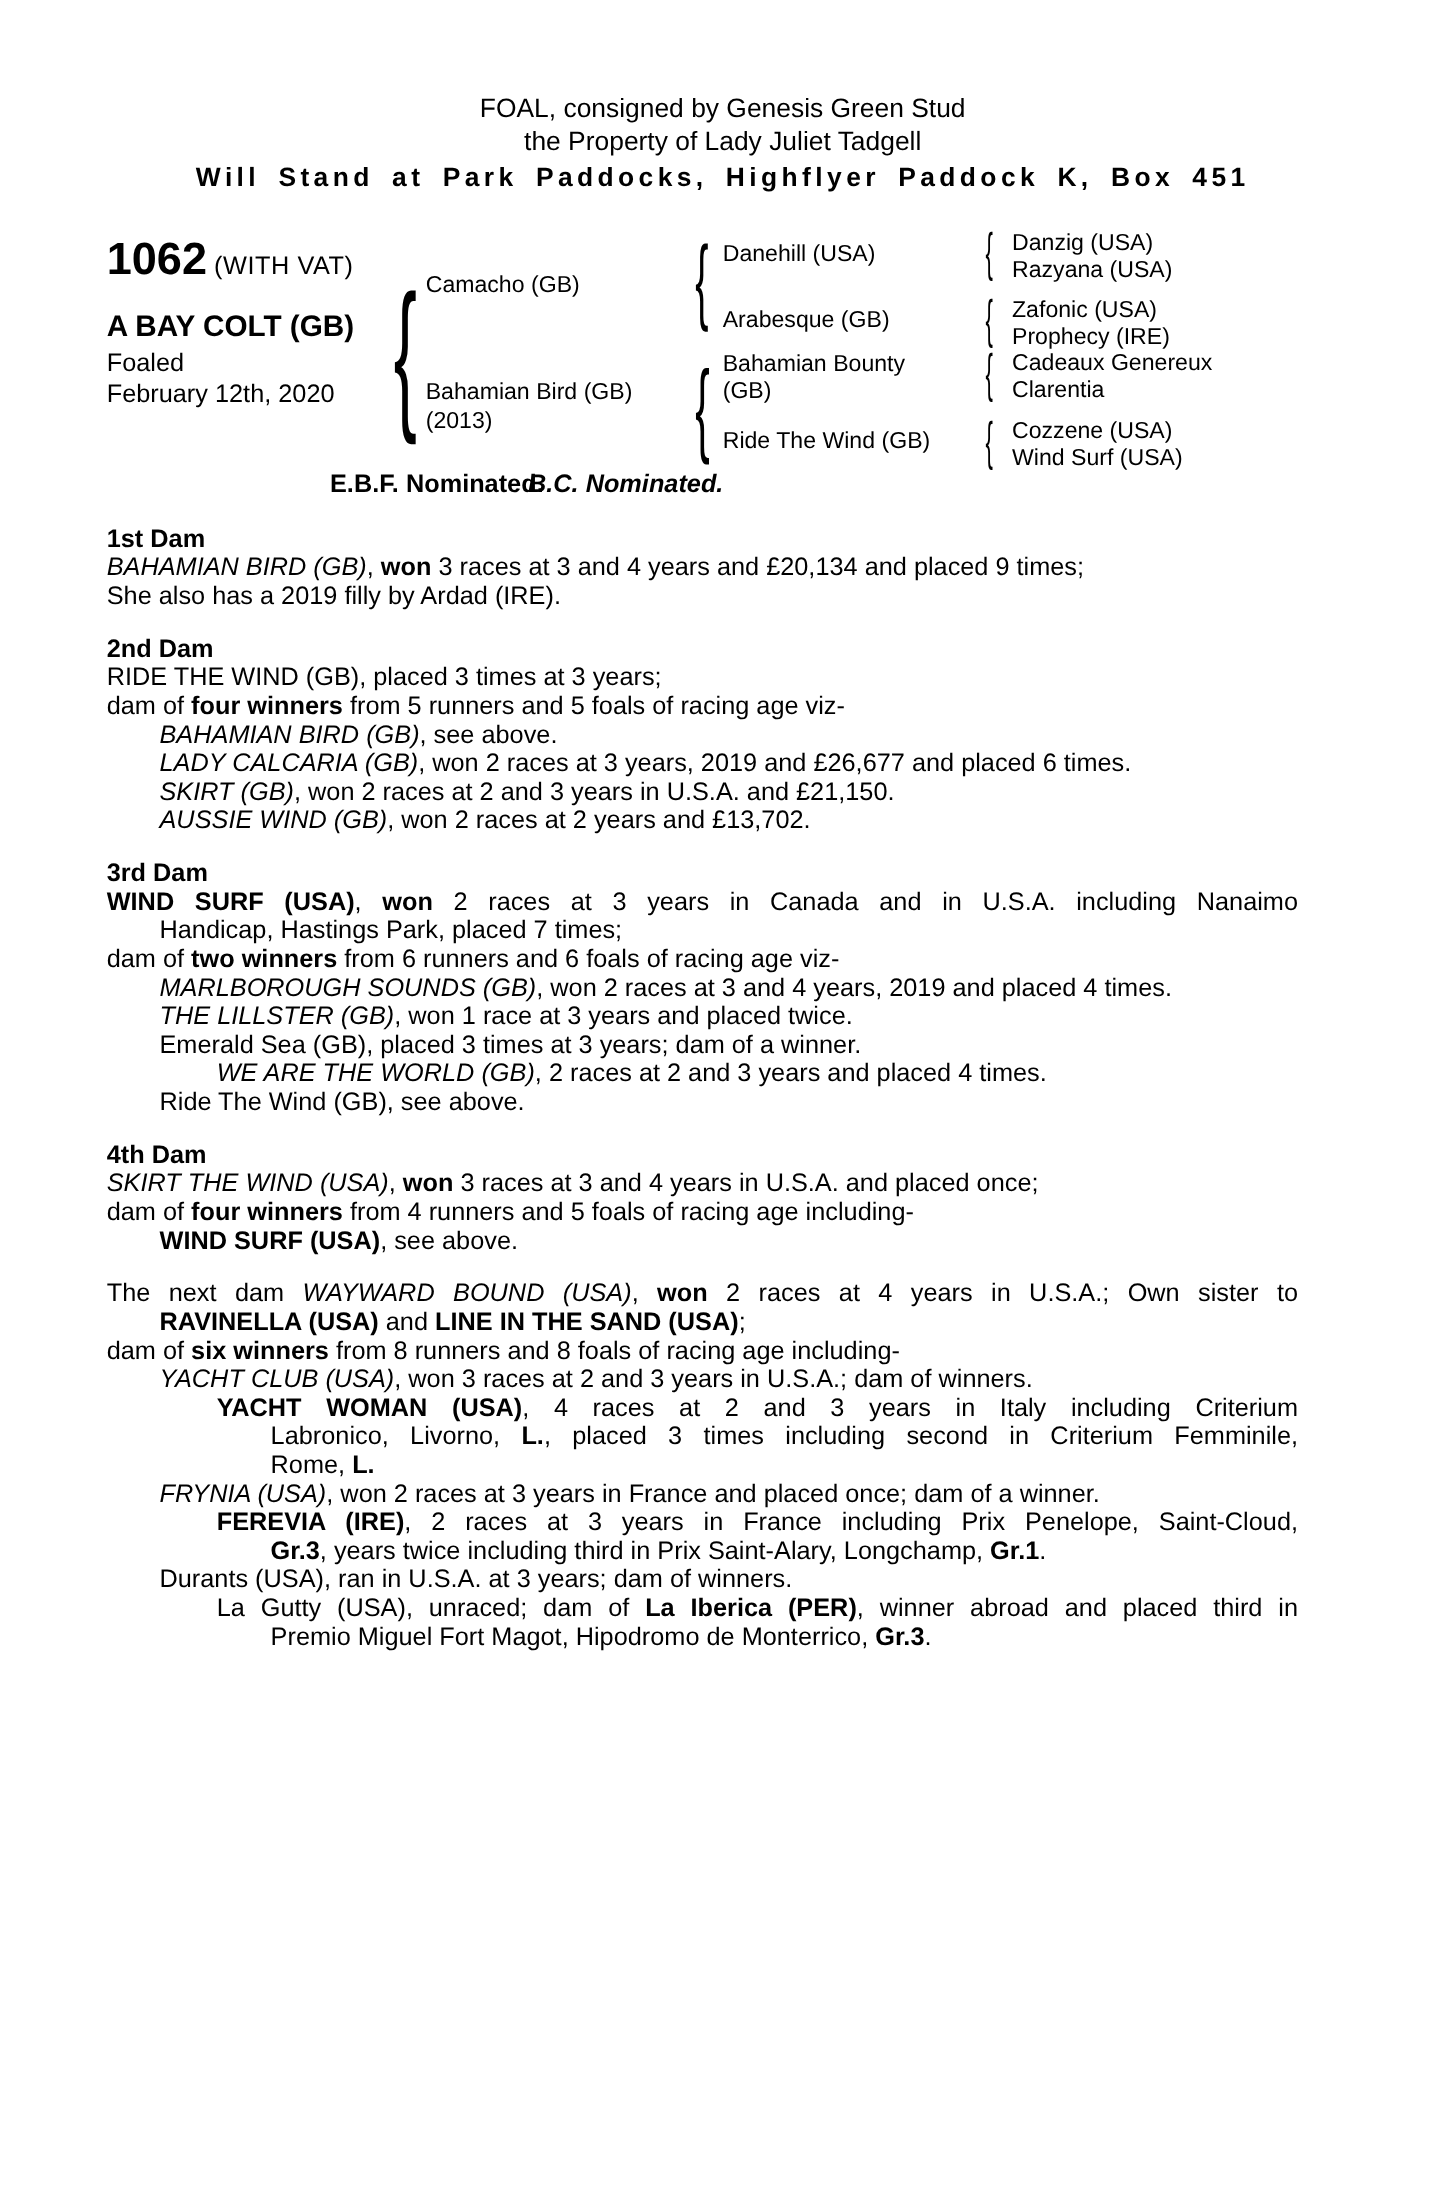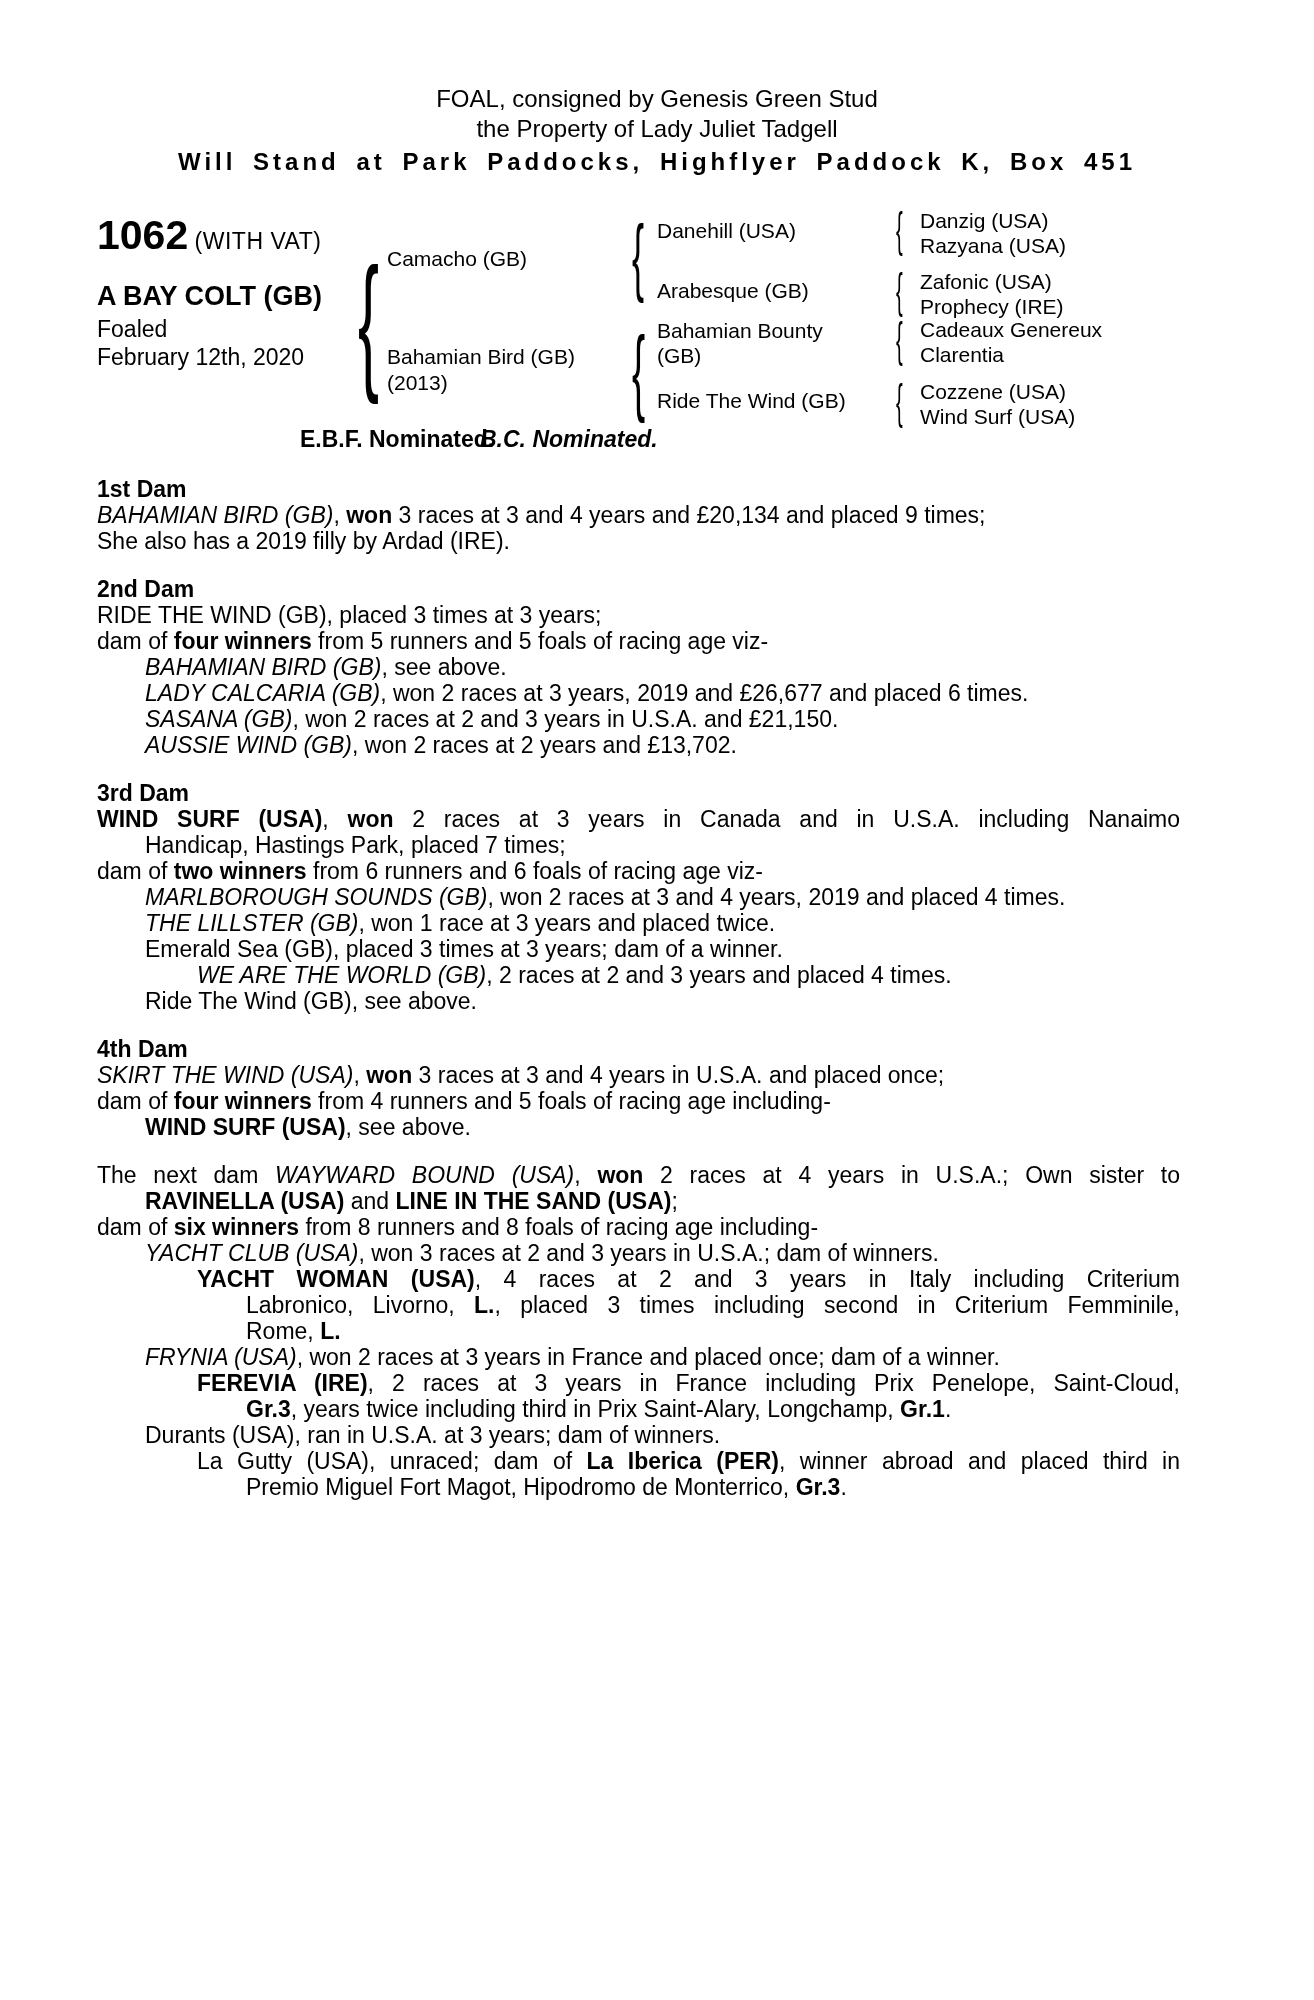--- a/index.html
+++ b/index.html
@@ -105,21 +105,21 @@
     <div class="ln"><span class="i">BAHAMIAN BIRD (GB)</span><span>, </span><span class="b">won</span><span> 3 races at 3 and 4 years and £20,134 and placed 9 times;</span></div>
     <div class="ln"><span>She also has a 2019 filly by Ardad (IRE).</span></div>
   </div>
 
   <div class="sec">
     <div class="ln h">2nd Dam</div>
     <div class="ln"><span>RIDE THE WIND (GB), placed 3 times at 3 years;</span></div>
     <div class="ln"><span>dam of </span><span class="b">four winners</span><span> from 5 runners and 5 foals of racing age viz-</span></div>
     <div class="ln ind1"><span class="i">BAHAMIAN BIRD (GB)</span><span>, see above.</span></div>
     <div class="ln ind1"><span class="i">LADY CALCARIA (GB)</span><span>, won 2 races at 3 years, 2019 and £26,677 and placed 6 times.</span></div>
-    <div class="ln ind1"><span class="i">SASANA (GB)</span><span>, won 2 races at 2 and 3 years in U.S.A. and £21,150.</span></div>
+    <div class="ln ind1"><span class="i">SKIRT (GB)</span><span>, won 2 races at 2 and 3 years in U.S.A. and £21,150.</span></div>
     <div class="ln ind1"><span class="i">AUSSIE WIND (GB)</span><span>, won 2 races at 2 years and £13,702.</span></div>
   </div>
 
   <div class="sec">
     <div class="ln h">3rd Dam</div>
     <div class="ln jl"><span class="b">WIND SURF (USA)</span><span>, </span><span class="b">won</span><span> 2 races at 3 years in Canada and in U.S.A. including Nanaimo</span></div>
     <div class="ln ind1"><span>Handicap, Hastings Park, placed 7 times;</span></div>
     <div class="ln"><span>dam of </span><span class="b">two winners</span><span> from 6 runners and 6 foals of racing age viz-</span></div>
     <div class="ln ind1"><span class="i">MARLBOROUGH SOUNDS (GB)</span><span>, won 2 races at 3 and 4 years, 2019 and placed 4 times.</span></div>
     <div class="ln ind1"><span class="i">THE LILLSTER (GB)</span><span>, won 1 race at 3 years and placed twice.</span></div>

